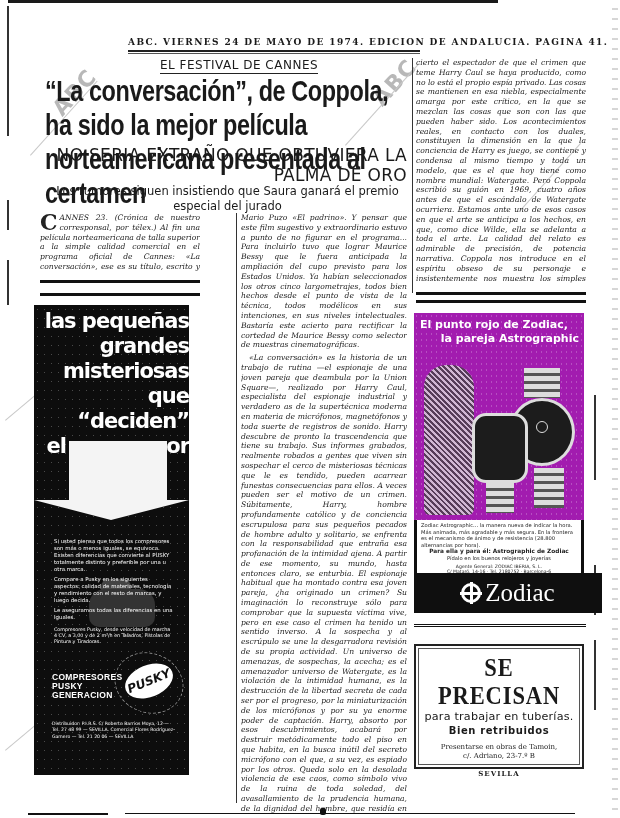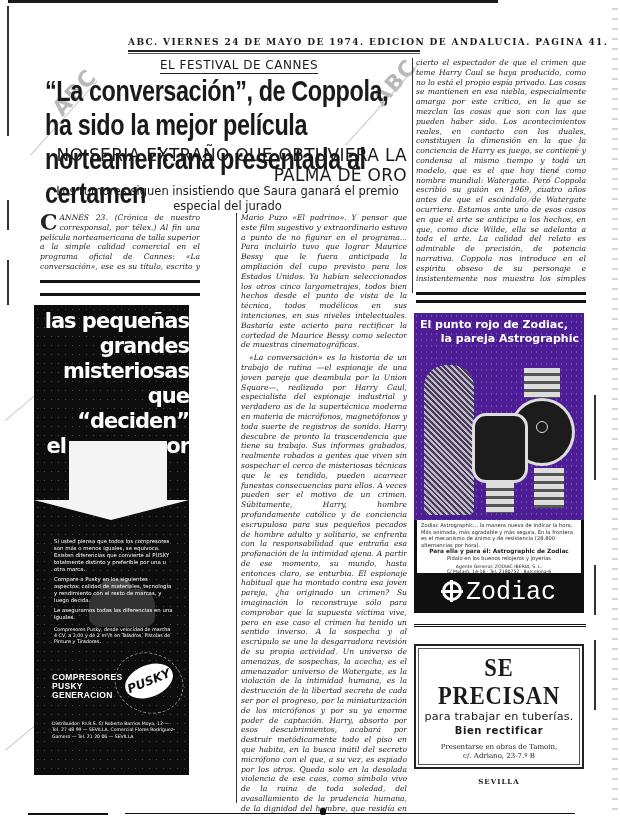--- a/index.html
+++ b/index.html
@@ -73,43 +73,43 @@
   .ad-compressor .burst { position: absolute; left: 90px; top: 360px; width: 50px; height: 32px;
     background: #fff; border-radius: 50%; transform: rotate(-22deg); color: #111;
     font-family: "DejaVu Sans", sans-serif; font-weight: bold; font-style: italic; font-size: 12px;
     text-align: center; line-height: 32px; }
   .ad-compressor .burst-rays { position: absolute; left: 80px; top: 348px; width: 70px; height: 60px;
     border: 1px dashed rgba(255,255,255,.5); border-radius: 50%; transform: rotate(20deg); }
   .ad-compressor .footer { position: absolute; left: 18px; top: 416px; width: 125px;
     font-family: "DejaVu Sans", sans-serif; font-size: 4.6px; line-height: 6.3px; }
 
   
-  .ad-zodiac { position: absolute; left: 414px; top: 313px; width: 170px; height: 228px; background: #4c1d95; color: #fff; overflow: hidden; }
+  .ad-zodiac { position: absolute; left: 414px; top: 313px; width: 170px; height: 228px; background: #a21caf; color: #fff; overflow: hidden; }
   .ad-zodiac .noise { position: absolute; inset: 0;
     background-image: radial-gradient(#fff 0.6px, transparent 0.8px); background-size: 5px 6px; opacity: .22; }
   .ad-zodiac .title { position: absolute; left: 6px; top: 5px; width: 162px;
     font-family: "DejaVu Sans", sans-serif; font-weight: bold; font-size: 11px; line-height: 14px; }
   .ad-zodiac .title .l2 { display: block; text-align: right; padding-right: 3px; }
   .figure { position: absolute; left: 10px; top: 52px; width: 50px; height: 150px;
     background: repeating-linear-gradient(45deg, #ddd 0 2px, #444 2px 4px); border-radius: 22px 22px 6px 6px; opacity: .8; }
   .watch { position: absolute; border: 3px solid #ddd; background: #1c1c1c; }
   .watch.w1 { left: 58px; top: 100px; width: 56px; height: 70px; border-radius: 14px; }
   .watch.w2 { left: 95px; top: 85px; width: 66px; height: 68px; border-radius: 50%; }
   .strap { position: absolute; background: repeating-linear-gradient(to bottom, #ddd 0 5px, #555 5px 8px); }
   .strap.s1 { left: 72px; top: 170px; width: 28px; height: 30px; }
   .strap.s2 { left: 110px; top: 55px; width: 36px; height: 30px; }
   .strap.s3 { left: 120px; top: 155px; width: 30px; height: 40px; }
   .zodiac-cross { position: absolute; left: 122px; top: 108px; width: 12px; height: 12px; border: 1.5px solid #ddd; border-radius: 50%; }
   .ad-zodiac-copy { position: absolute; left: 414px; top: 520px; width: 170px; height: 55px; background: #fff;
     border-left: 3px solid #0f0f0f; border-right: 3px solid #0f0f0f; padding: 2px 4px;
     font-family: "DejaVu Sans", sans-serif; font-size: 5.2px; line-height: 6.6px; color: #222; }
   .ad-zodiac-copy .c { text-align: center; }
   .ad-zodiac-copy .b { font-weight: bold; font-size: 5.8px; }
-  .ad-zodiac-logo { position: absolute; left: 414px; top: 573px; width: 170px; height: 40px; background: #0f0f0f;
-    color: #fff; font-family: Liberation Mono, monospace; font-size: 25px; text-align: center; line-height: 40px; }
+  .ad-zodiac-logo { position: absolute; left: 414px; top: 573px; width: 188px; height: 40px; background: #0f0f0f;
+    color: #fff; font-family: Liberation Serif, serif; font-size: 25px; text-align: center; line-height: 40px; }
   .ad-zodiac-logo .mark { display: inline-block; width: 20px; height: 20px; border: 3px solid #fff; border-radius: 50%;
     position: relative; vertical-align: -2px; margin-right: 4px; }
   .ad-zodiac-logo .mark::before { content: ""; position: absolute; left: 5.5px; top: -4px; width: 3px; height: 22px; background: #fff; }
   .ad-zodiac-logo .mark::after { content: ""; position: absolute; left: -4px; top: 5.5px; width: 22px; height: 3px; background: #fff; }
 
   
   .ad-precisan { position: absolute; left: 414px; top: 644px; width: 170px; height: 125px;
     border: 2px solid #222; background: #fff; text-align: center; }
   .ad-precisan .inner { position: absolute; inset: 2px; border: 1px solid #555; }
   .ad-precisan .head { margin-top: 8px; font-family: "Liberation Serif", serif; font-weight: bold;
@@ -224,21 +224,21 @@
 </div>
 <div class="ad-zodiac-logo">
   <span class="mark"></span><span>Zodiac</span>
 </div>
 <div class="double-rule" style="left:414px;top:624px;width:172px;border-top-width:1px;"></div>
 
 <div class="ad-precisan">
   <div class="inner"></div>
   <div class="head">SE PRECISAN</div>
   <div class="line">para trabajar en tuberías.</div>
-  <div class="line bold">Bien rectificar</div>
+  <div class="line bold">Bien retribuidos</div>
   <div class="small">Presentarse en obras de Tamoin,</div>
   <div class="small" style="margin-top:0;">c/. Adriano, 23-7.º B</div>
-  <div class="small" style="margin-top:16px;font-weight:bold;letter-spacing:1px;">SEVILLA</div>
+  <div class="small" style="margin-top:8px;font-weight:bold;letter-spacing:1px;">SEVILLA</div>
 </div>
 
 <div class="bottom-rule" style="left:28px;width:80px;"></div>
 <div class="bottom-rule" style="left:125px;width:450px;height:1px;"></div>
 <div class="bottom-mark"></div>
 
 </body></html>

